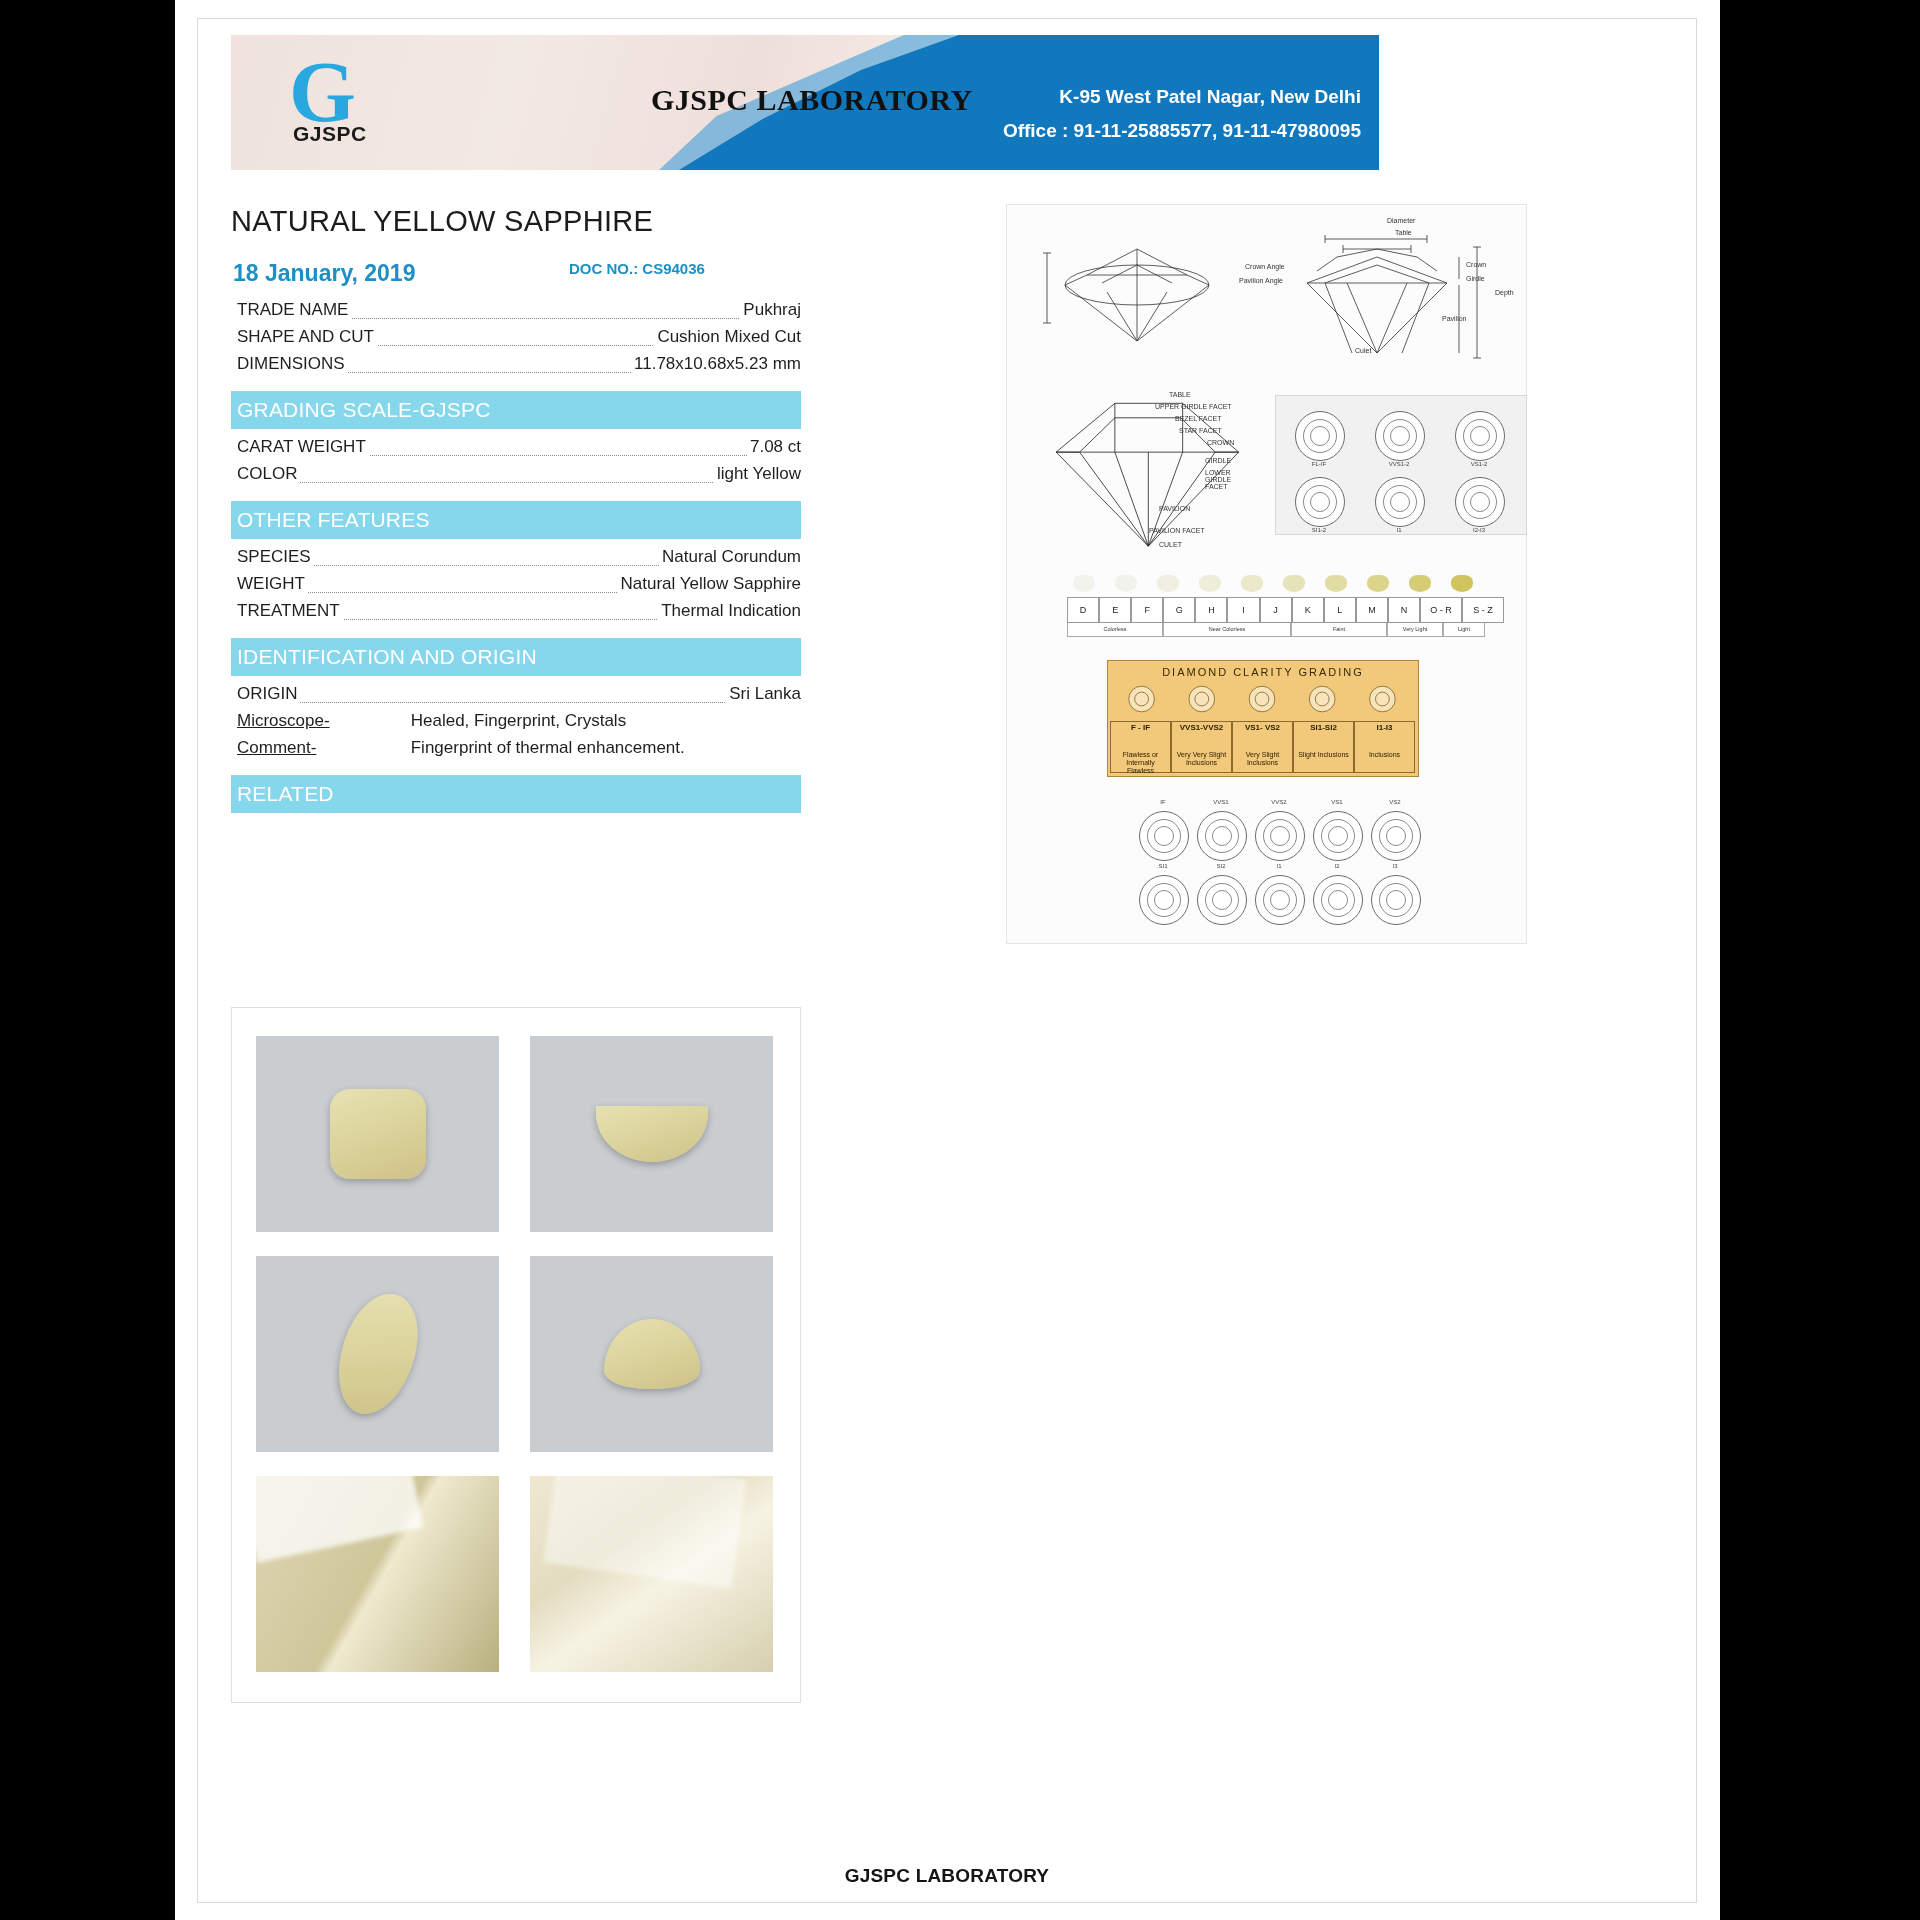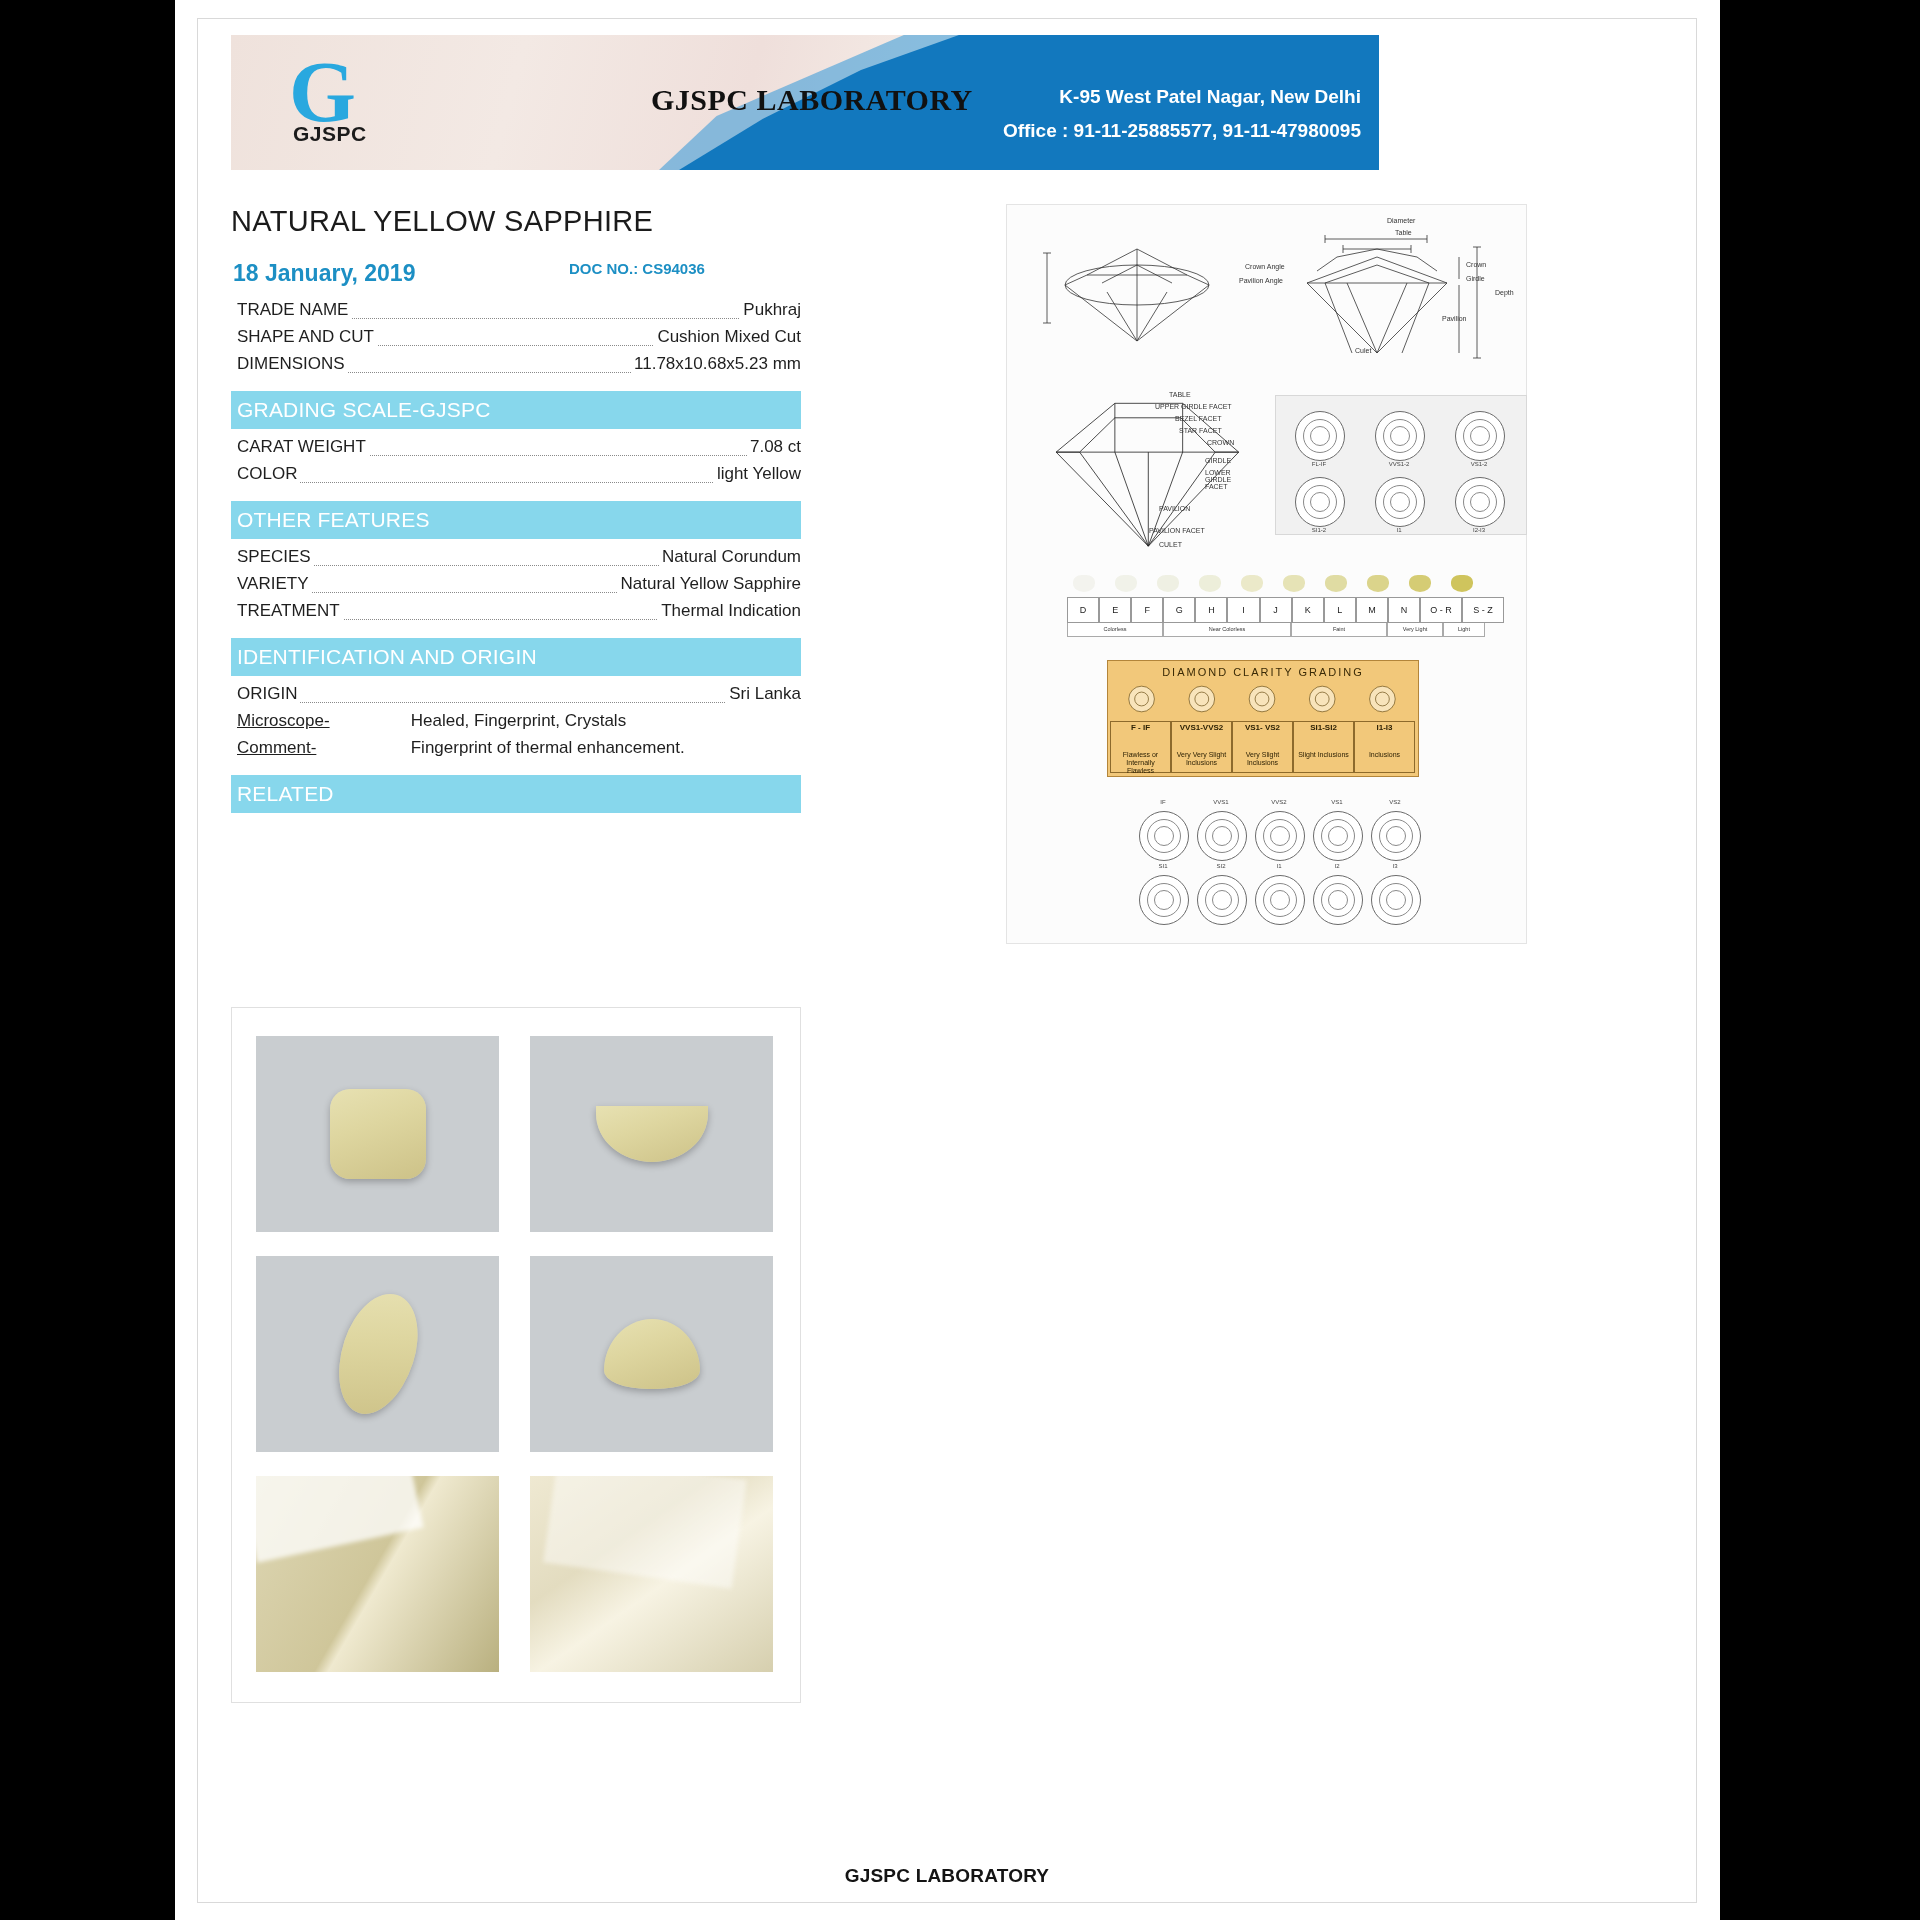--- a/index.html
+++ b/index.html
@@ -420,21 +420,21 @@
       <div class="band">OTHER FEATURES</div>
 
       <div class="spec-row">
         <span class="dots"></span>
         <span class="val">Natural Corundum</span>
         <span class="lbl pad-l">SPECIES</span>
       </div>
       <div class="spec-row">
         <span class="dots"></span>
         <span class="val">Natural Yellow Sapphire</span>
-        <span class="lbl pad-l">VARIETY</span>
+        <span class="lbl pad-l">WEIGHT</span>
       </div>
       <div class="spec-row">
         <span class="dots"></span>
         <span class="val">Thermal Indication</span>
         <span class="lbl pad-l">TREATMENT</span>
       </div>
 
       <div class="band">IDENTIFICATION AND ORIGIN</div>
 
       <div class="spec-row">

